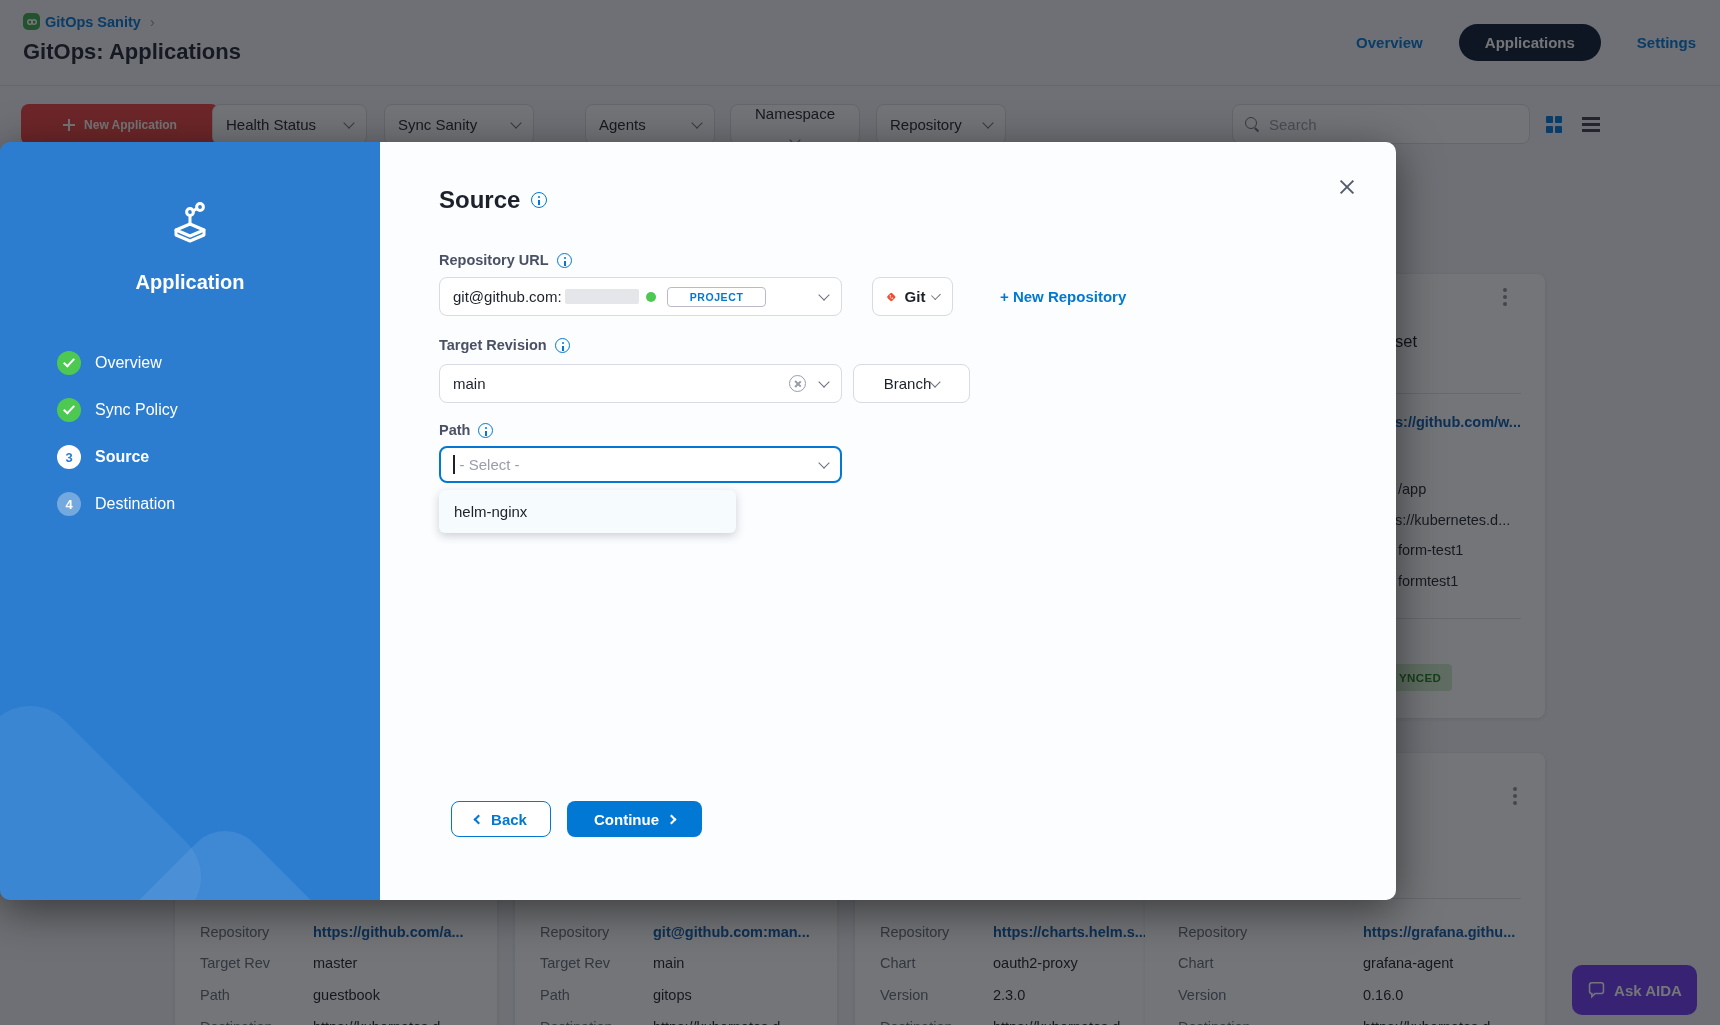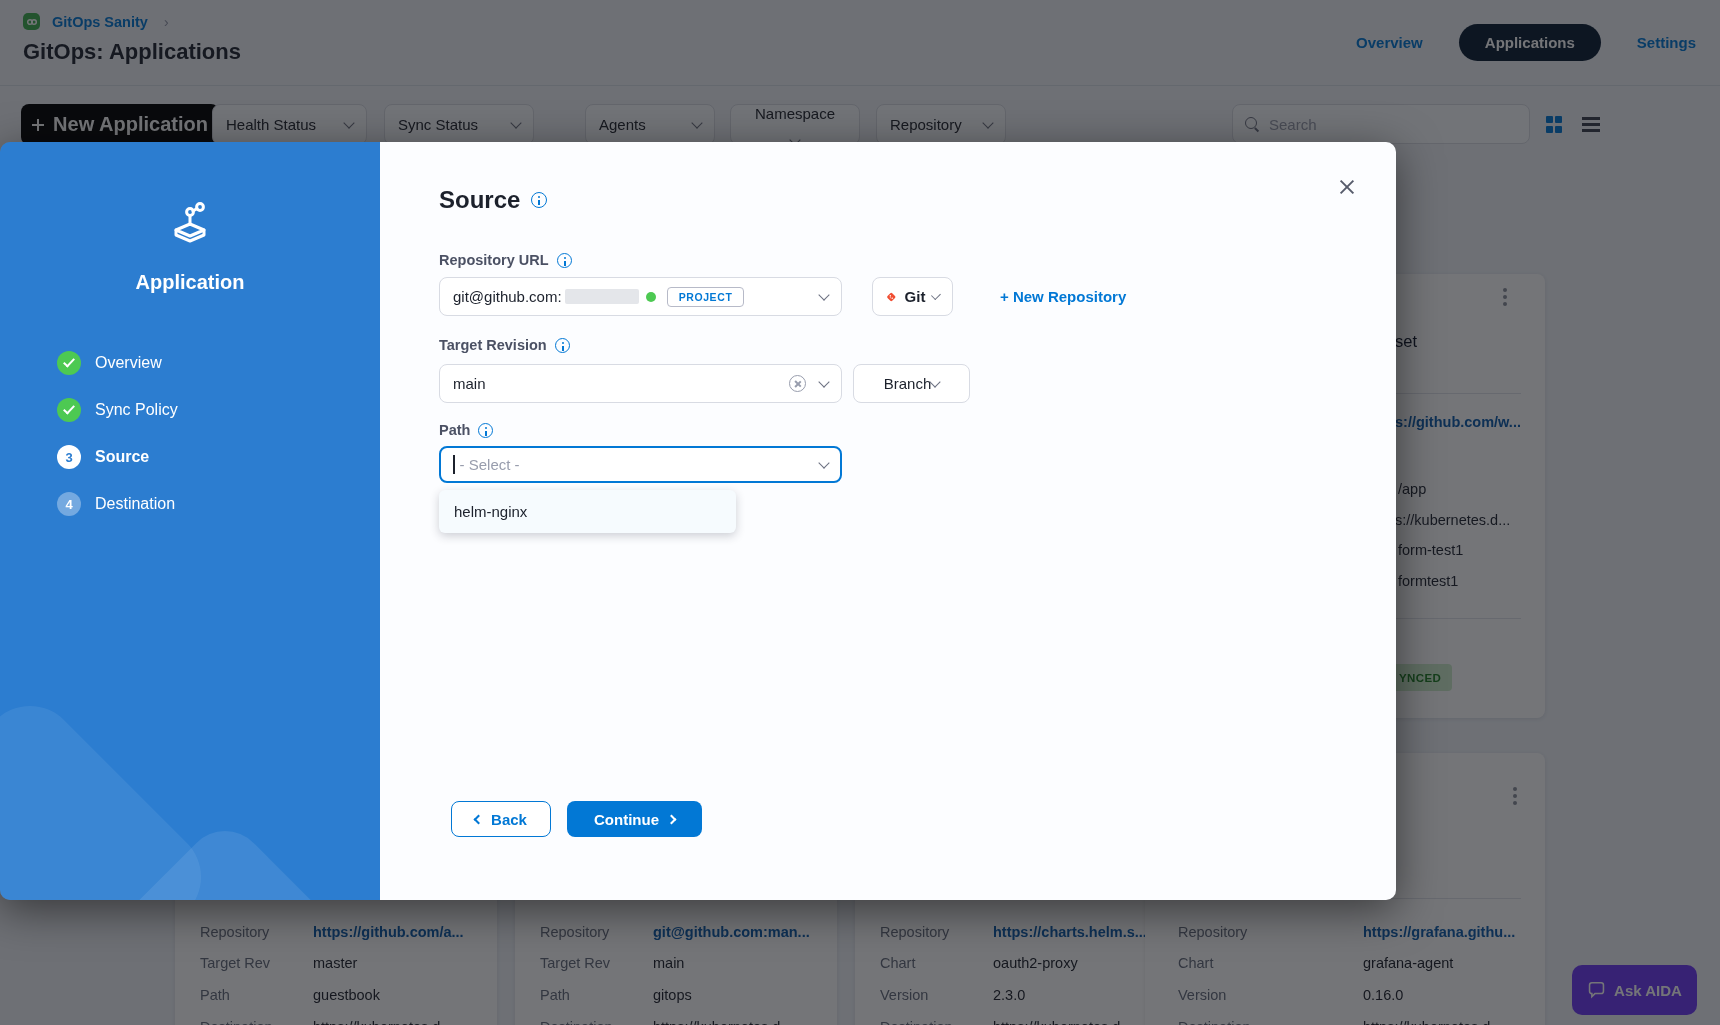--- a/index.html
+++ b/index.html
@@ -1,33 +1,33 @@
 <!DOCTYPE html>
 <html><head>
 <meta charset="utf-8">
 <style>
   * { margin:0; padding:0; box-sizing:border-box; }
   html,body { width:1720px; height:1025px; overflow:hidden; background:#eef1f6;
               font-family:"Liberation Sans", sans-serif; }
   .page { position:absolute; inset:0; width:1720px; height:1025px; background:#f0f3f8; overflow:hidden; }
 
   
-  .breadcrumb { position:absolute; left:23px; top:13px; display:flex; align-items:center; gap:12px; }
+  .breadcrumb { position:absolute; left:23px; top:13px; display:flex; align-items:center; gap:5px; }
   .proj-ico { width:17px; height:17px; background:#3eae4f; border-radius:5px; display:flex; align-items:center; justify-content:center; }
   .bc-link { color:#0278d5; font-size:14.5px; font-weight:bold; }
   .bc-sep { color:#9296a8; font-size:14px; margin-left:4px; }
   .page-title { position:absolute; left:23px; top:39px; font-size:22px; font-weight:bold; color:#1f2430; }
   .header-divider { position:absolute; left:0; right:0; top:85px; height:1px; background:#dadfe8; }
   .topnav { position:absolute; top:24px; right:24px; display:flex; align-items:center; gap:36px; }
   .nav-link { color:#0278d5; font-size:15px; font-weight:bold; }
   .nav-pill { background:#0b1d33; color:#fff; font-size:15px; font-weight:bold; border-radius:20px; padding:10px 26px; }
 
   
-  .btn-new { position:absolute; left:21px; top:104px; width:198px; height:41px; background:#000000; border-radius:8px;
-             display:flex; align-items:center; justify-content:center; gap:9px; color:#fff; font-size:20px; font-weight:bold; }
+  .btn-new { position:absolute; left:21px; top:104px; width:198px; height:41px; background:#ef4444; border-radius:8px;
+             display:flex; align-items:center; justify-content:center; gap:9px; color:#fff; font-size:12px; font-weight:bold; }
   .plus { position:relative; width:12px; height:12px; }
   .plus::before { content:""; position:absolute; left:5px; top:0; width:2px; height:12px; background:#fff; }
   .plus::after  { content:""; position:absolute; left:0; top:5px; width:12px; height:2px; background:#fff; }
   .filter { position:absolute; top:104px; height:41px; background:#fbfcfe; border:1px solid #d8dbe3; border-radius:8px;
             display:flex; align-items:center; justify-content:space-between; padding:0 13px; font-size:15px; color:#22262f; }
   .chev { width:8px; height:8px; border-right:1.7px solid #6b7080; border-bottom:1.7px solid #6b7080; transform:rotate(45deg); margin-top:-4px; }
   .f-health { left:212px; width:155px; }
   .f-sync   { left:384px; width:150px; }
   .f-agents { left:585px; width:130px; }
   .f-ns     { left:730px; width:130px;flex-direction:column; }
@@ -106,21 +106,21 @@
   .flabel { position:absolute; display:flex; align-items:center; gap:8px; font-size:14.5px; font-weight:bold; color:#4b5164; }
   .flabel .info { width:15px; height:15px; }
   .l-repo { left:59px; top:110px; } .l-target { left:59px; top:195px; } .l-path { left:59px; top:280px; }
 
   .frow { position:absolute; left:59px; display:flex; align-items:center; }
   .r-repo { top:135px; } .r-target { top:222px; } .r-path { top:304px; }
   .inputbox { width:403px; height:39px; background:#fff; border:1px solid #d8dbe3; border-radius:8px;
               display:flex; align-items:center; padding:0 13px; font-size:15px; color:#1c212c; }
   .blob { width:74px; height:15px; background:#e4e6ea; border-radius:2px; margin-left:3px; }
   .dot { width:10px; height:10px; border-radius:50%; background:#4dc952; margin-left:7px; flex:none; }
-  .tag { margin-left:11px; border:1px solid #b7bac8; border-radius:4px; padding:3px 11px; color:#0278d5;
+  .tag { margin-left:11px; border:1px solid #b7bac8; border-radius:4px; padding:3px 22px; color:#0278d5;
          font-size:10.5px; font-weight:bold; letter-spacing:.6px; }
   .inputbox .chev { margin-left:auto; }
   .sel { height:39px; background:#fff; border:1px solid #d8dbe3; border-radius:8px; display:flex; align-items:center;
          padding:0 13px; font-size:15px; color:#1c212c; }
   .sel-git { margin-left:30px; width:81px; gap:8px; font-weight:bold; }
   .sel-branch { margin-left:11px; width:117px; justify-content:center; }
   .newrepo { margin-left:47px; color:#0278d5; font-size:15px; font-weight:bold; }
   .clear { position:relative; width:17px; height:17px; border:1.4px solid #989dad; border-radius:50%; margin-left:auto; flex:none; }
   .clear::before, .clear::after { content:""; position:absolute; left:7px; top:3.5px; width:1.5px; height:8px; background:#989dad; }
   .clear::before { transform:rotate(45deg); } .clear::after { transform:rotate(-45deg); }
@@ -167,21 +167,21 @@
 
   <div class="btn-new">
     <span class="plus"></span>
     <span>New Application</span>
   </div>
   <div class="filter f-health">
     <span>Health Status</span>
     <span class="chev"></span>
   </div>
   <div class="filter f-sync">
-    <span>Sync Status</span>
+    <span>Sync Sanity</span>
     <span class="chev"></span>
   </div>
   <div class="filter f-agents">
     <span>Agents</span>
     <span class="chev"></span>
   </div>
   <div class="filter f-ns">
     <span>Namespace</span>
     <span class="chev"></span>
   </div>

